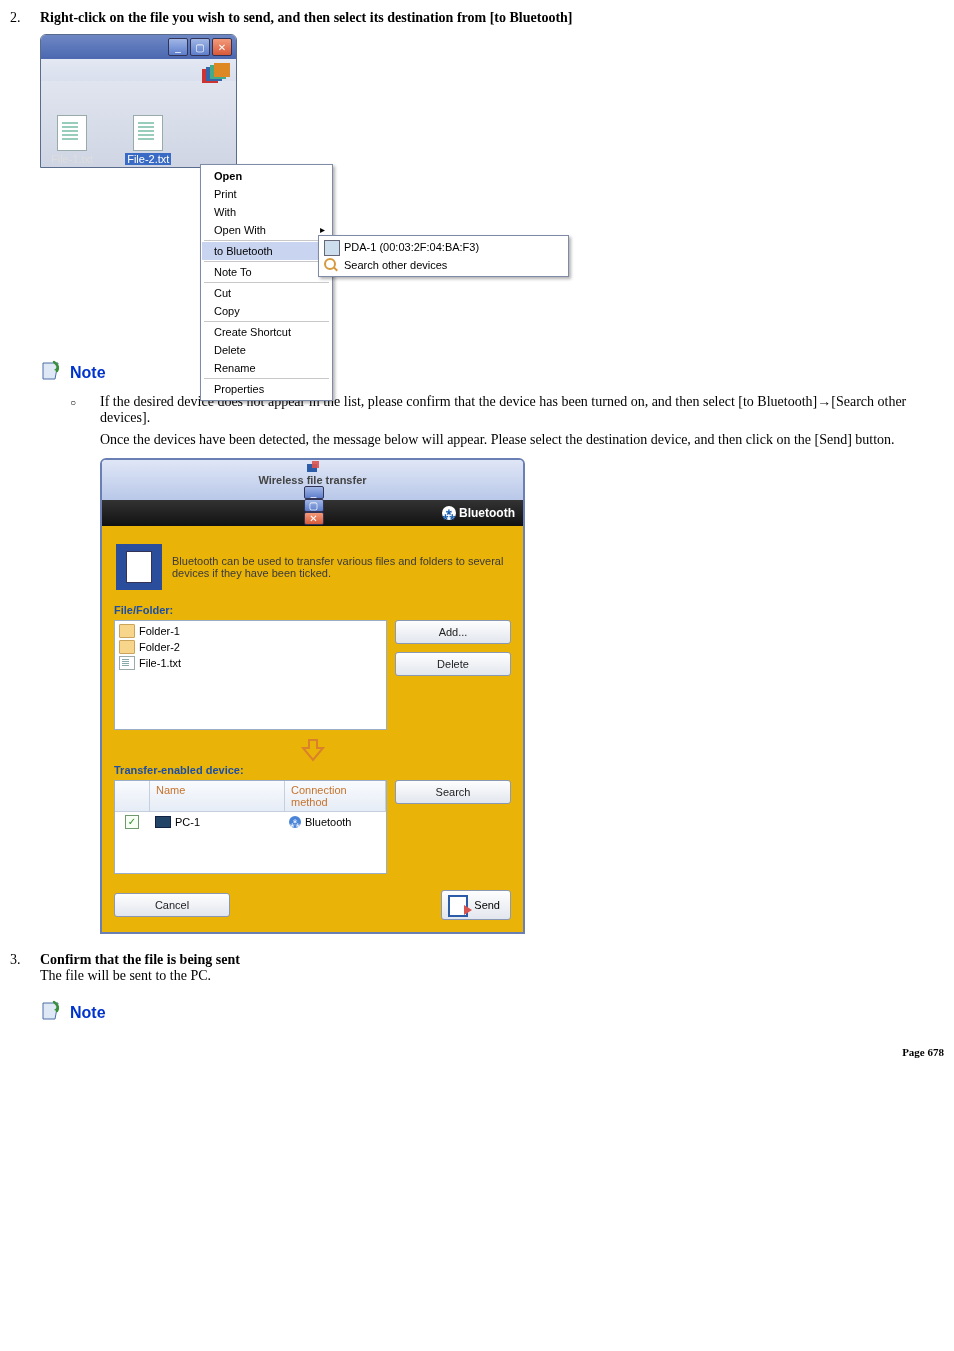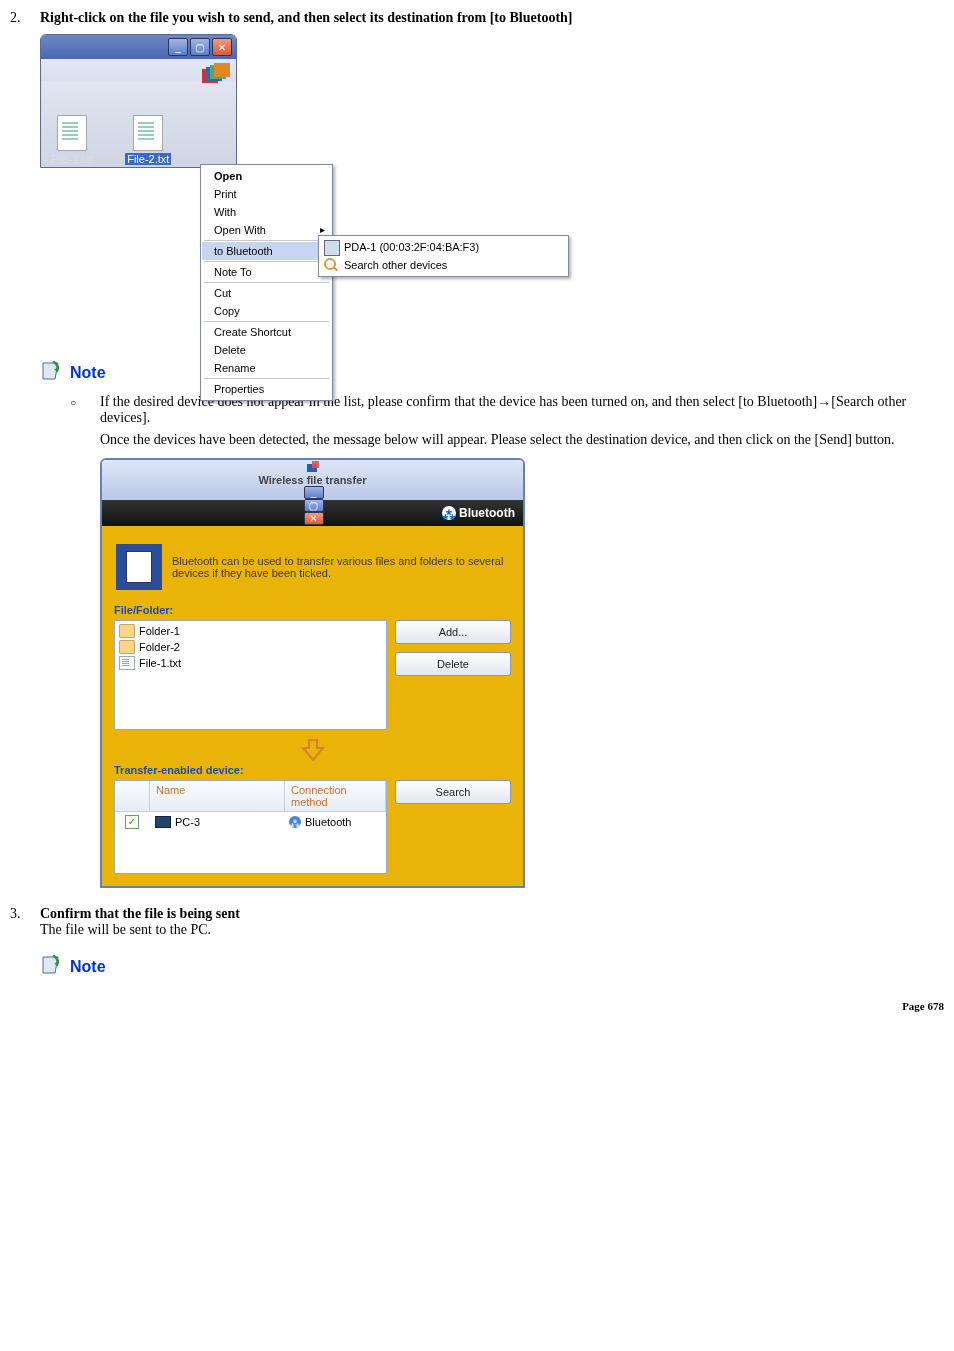--- a/index.html
+++ b/index.html
@@ -417,33 +417,40 @@
           <div class="th c1"></div>
           <div class="th c2">Name</div>
           <div class="th c3">Connection method</div>
         </div>
         <div class="trow">
           <div class="td c1">
               <span class="chk on"></span>
             </div>
           <div class="td c2">
               <span class="pcic"></span>
-              <span>PC-3</span>
+              <span>PC-1</span>
             </div>
           <div class="td c3">
               <span class="btic">⁂</span>
               <span>Bluetooth</span>
             </div>
         </div>
       </div>
       <div class="list-side">
         <div class="btn">Search</div>
       </div>
     </div>
 
+    <div class="footer2">
+      <div class="btn">Cancel</div>
+      <div class="sendbtn">
+        <span class="sendic"></span>
+        <span>Send</span>
+      </div>
+    </div>
   </div>
 </div>
 
 <div class="step-line" style="margin-top:18px">
   <div class="step-num">3.</div>
   <div>
     <div class="step-bold">Confirm that the file is being sent</div>
     <div>The file will be sent to the PC.</div>
   </div>
 </div>

